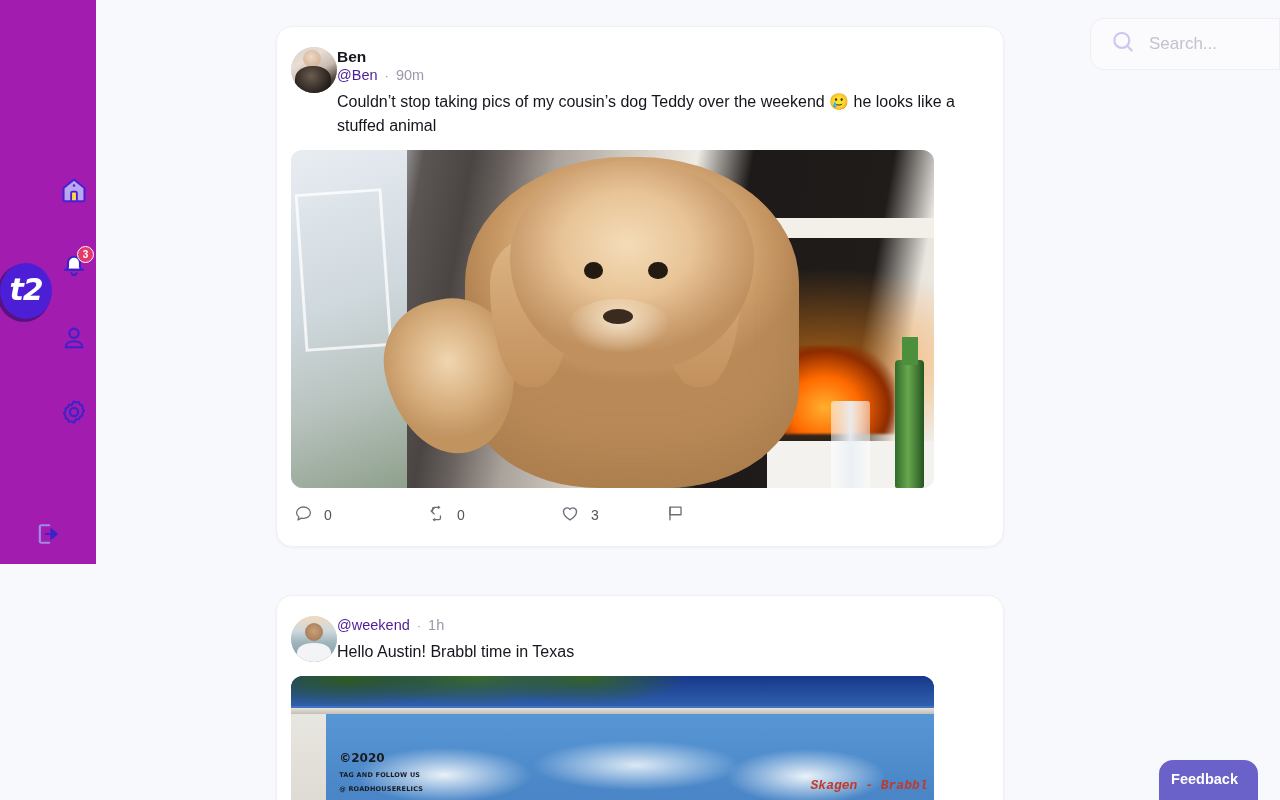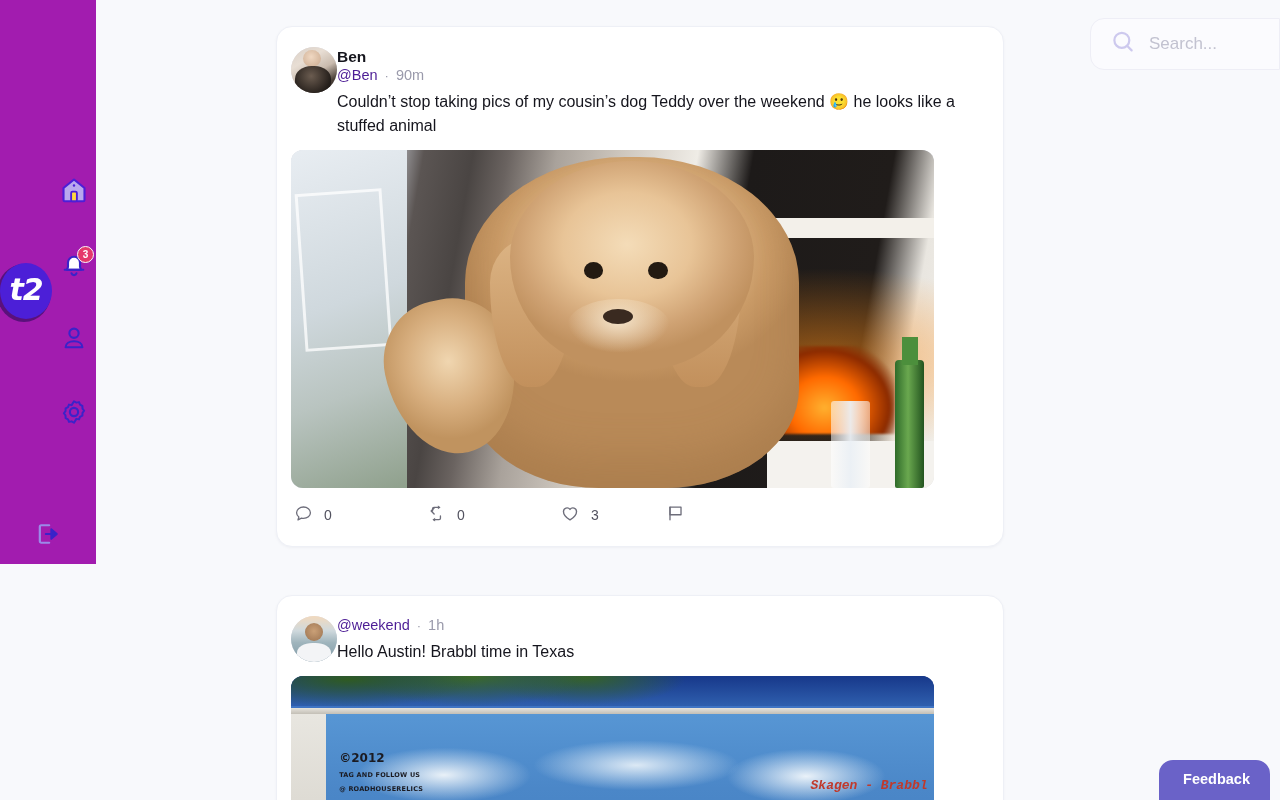--- a/index.html
+++ b/index.html
@@ -107,24 +107,24 @@
   }
   .search-input {
     border: 0; outline: 0; background: transparent;
     font-family: "Liberation Sans", sans-serif;
     font-size: 17px; color: #ef4444; width: 110px;
   }
   .search-input::placeholder { color: #c2c2d0; }
 
   
   .feedback {
-    position: absolute; right: 10px; bottom: 0;
+    position: absolute; right: 22px; bottom: 0;
     background: #6a62c8; color: #fff;
     font-size: 14.5px; font-weight: 700;
-    padding: 11px 20px 13px 24px;
+    padding: 11px 20px 13px 12px;
     border: 0; border-radius: 14px 14px 0 0;
     cursor: pointer; font-family: "Liberation Sans", sans-serif;
   }
 
   
   .dogpic { position: absolute; inset: 0; overflow: hidden;
     background:
       radial-gradient(ellipse 60% 45% at 83% 62%, rgba(255,140,20,.55), rgba(255,90,0,0) 60%),
       linear-gradient(100deg,#e7eaf0 0%, #d6dae2 13%, #5b5553 19%, #4a4543 26%,
                       #6a6360 31%, #a9a29b 38%, #cdc6bd 47%, #efece6 58%,
@@ -385,21 +385,21 @@
         <div class="media tall">
           <div class="mural">
             <div class="m-sky"></div>
             <div class="m-trees"></div>
             <div class="m-ledge"></div>
             <div class="m-wall"></div>
             <div class="m-wall-l"></div>
             <div class="m-clouds"></div>
 
             <div class="m-copy">
-              <span>©2012</span>
+              <span>©2020</span>
               <small>TAG AND FOLLOW US</small>
               <small>@ ROADHOUSERELICS</small>
             </div>
 
             <div class="m-skagen">Skagen - Brabbl</div>
 
           </div>
         </div>
       </article>
 

